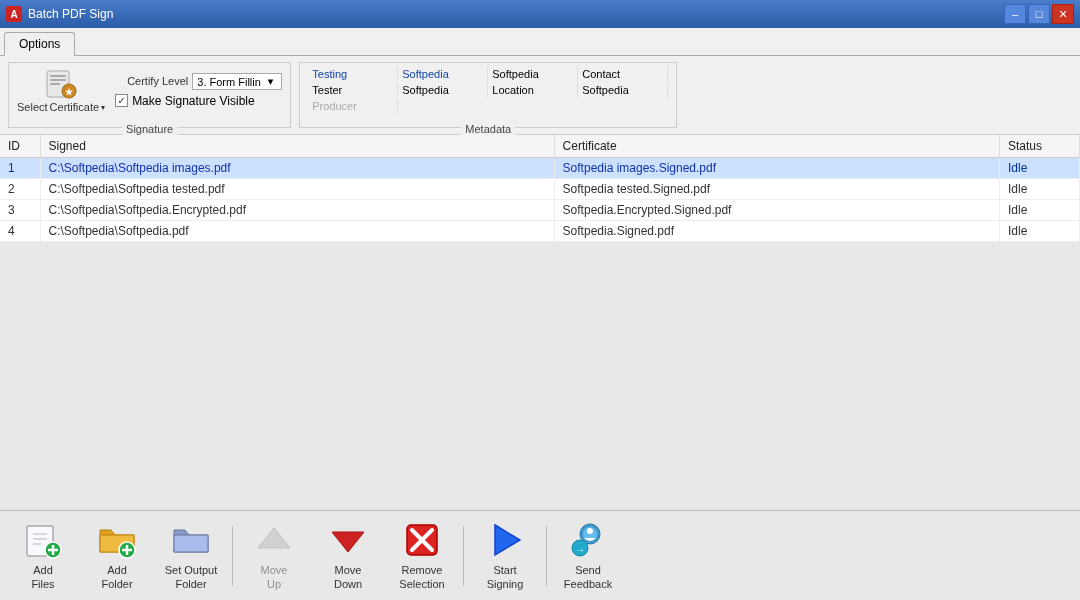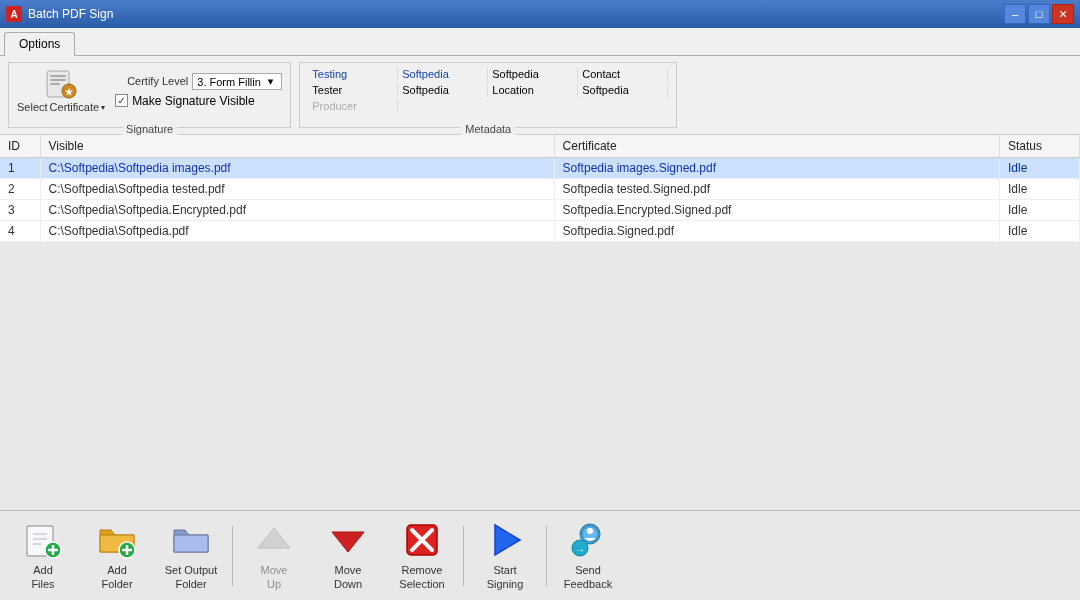--- a/index.html
+++ b/index.html
@@ -331,21 +331,21 @@
       <div class="meta-cell" style="color:#aaa;">Producer</div>
       <span class="group-label">Metadata</span>
     </div>
   </div>
 
   <div class="content-area">
     <table class="file-table">
       <thead>
         <tr>
           <th style="width:40px;">ID</th>
-          <th>Visible</th>
+          <th>Signed</th>
           <th>Certificate</th>
           <th style="width:80px;">Status</th>
         </tr>
       </thead>
       <tbody id="file-table-body">
       <tr class="selected">
     <td>1</td>
     <td style="color:#1133aa">C:\Softpedia\Softpedia images.pdf</td>
     <td style="color:#1133aa">Softpedia images.Signed.pdf</td>
     <td>Idle</td>

